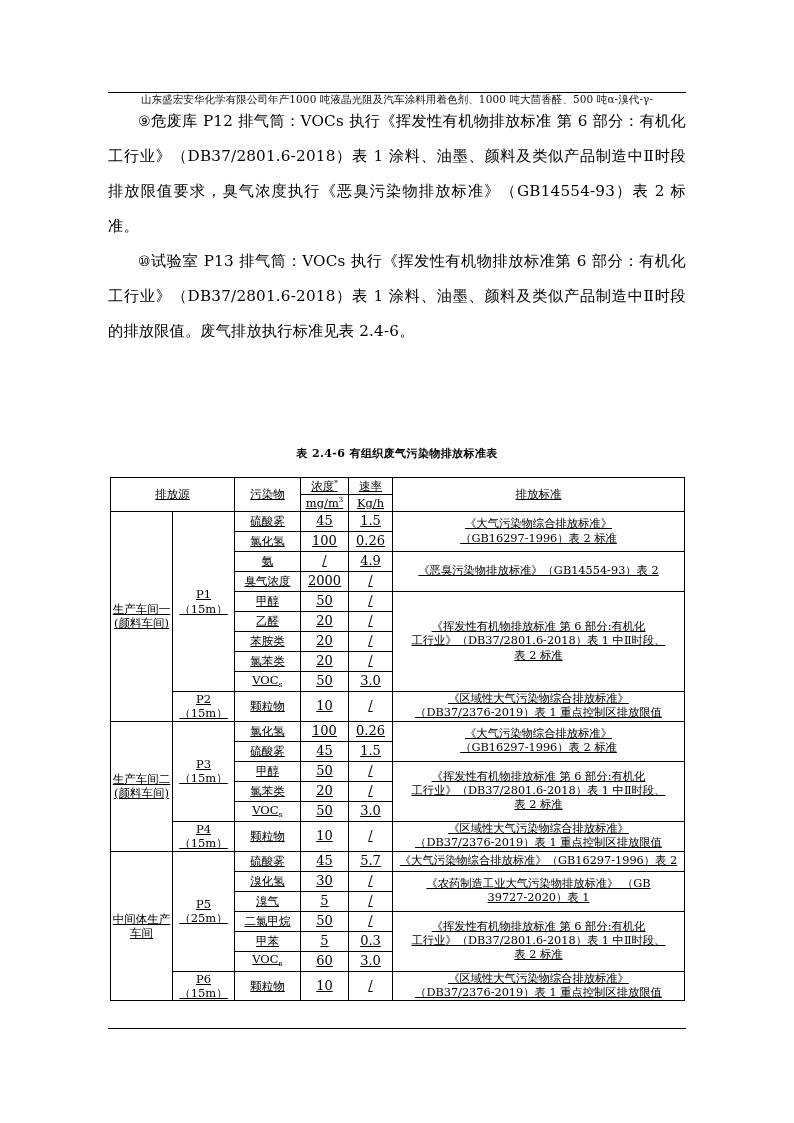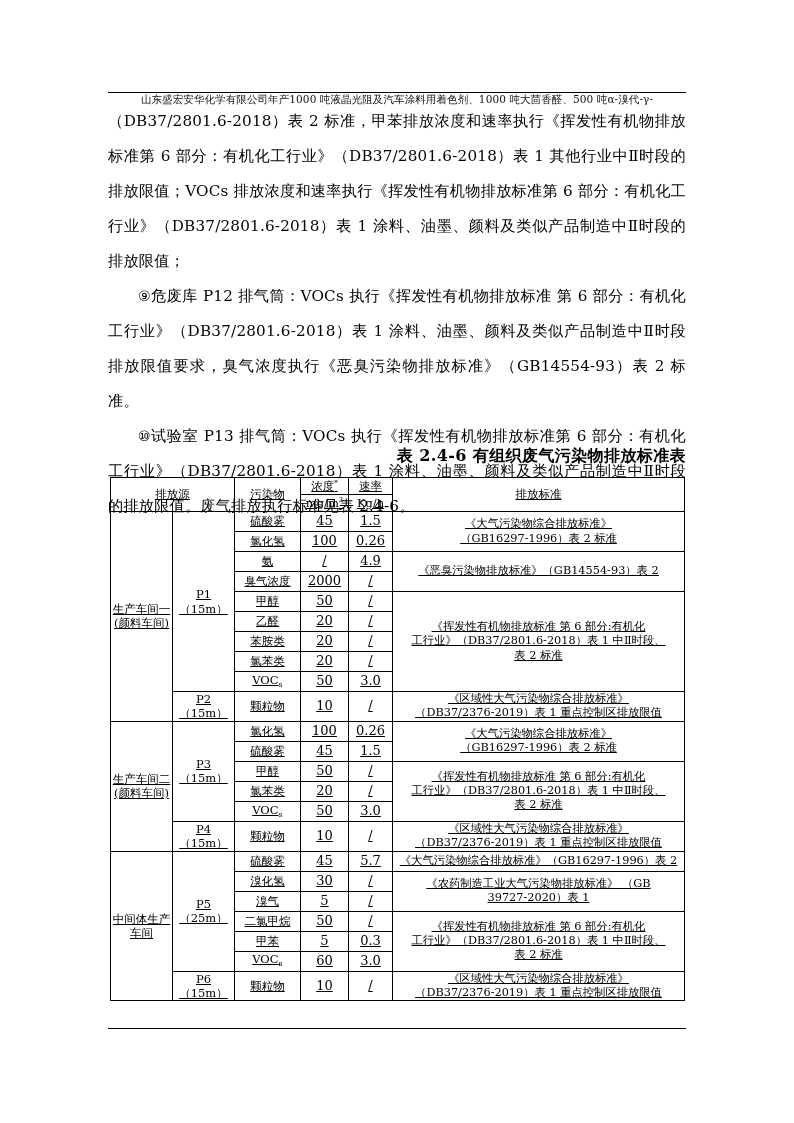--- a/index.html
+++ b/index.html
@@ -65,22 +65,22 @@
   .circ {
     font-family: "DejaVu Sans", sans-serif;
     font-size: 14px;
   }
   
   .table-caption {
     position: absolute;
     top: 446px;
     left: 108px;
     width: 578px;
-    text-align: right;
-    font-size: 16px;
+    text-align: center;
+    font-size: 11px;
     font-weight: bold;
     letter-spacing: 0.4px;
   }
   
   .table-wrap {
     position: absolute;
     top: 477px;
     left: 110px;
     width: 574px;
   }
@@ -143,21 +143,20 @@
 <body>
 
 <div class="page">
 
   <div class="header-block">
     <div class="header-line">山东盛宏安华化学有限公司年产1000 吨液晶光阻及汽车涂料用着色剂、1000 吨大茴香醛、500 吨α-溴代-γ-</div>
   </div>
   <div class="header-rule"></div>
 
   <div class="body-block">
-    <p class="para">（DB37/2801.6-2018）表 2 标准，甲苯排放浓度和速率执行《挥发性有机物排放标准第 6 部分：有机化工行业》（DB37/2801.6-2018）表 1 其他行业中Ⅱ时段的排放限值；VOCs 排放浓度和速率执行《挥发性有机物排放标准第 6 部分：有机化工行业》（DB37/2801.6-2018）表 1 涂料、油墨、颜料及类似产品制造中Ⅱ时段的排放限值；</p>
     <p class="para indent"><span class="circ">⑨</span><span>危废库 P12 排气筒：VOCs 执行《挥发性有机物排放标准 第 6 部分：有机化工行业》（DB37/2801.6-2018）表 1 涂料、油墨、颜料及类似产品制造中Ⅱ时段排放限值要求，臭气浓度执行《恶臭污染物排放标准》（GB14554-93）表 2 标准。</span></p>
     <p class="para indent"><span class="circ">⑩</span><span>试验室 P13 排气筒：VOCs 执行《挥发性有机物排放标准第 6 部分：有机化工行业》（DB37/2801.6-2018）表 1 涂料、油墨、颜料及类似产品制造中Ⅱ时段的排放限值。废气排放执行标准见表 2.4-6。</span></p>
   </div>
 
   <div class="table-caption">表 2.4-6   有组织废气污染物排放标准表</div>
 
   <div class="table-wrap">
   <table class="std">
     <colgroup>
       <col class="c-src">

